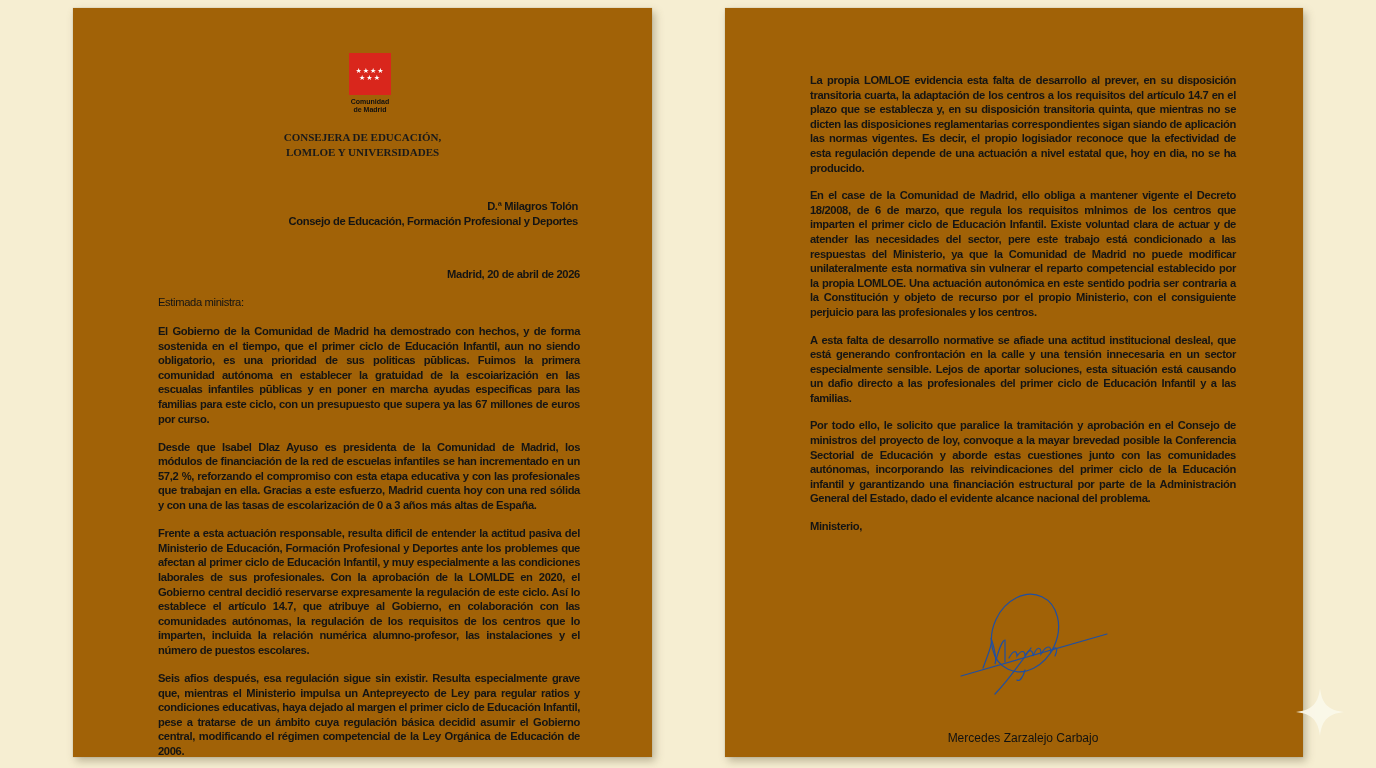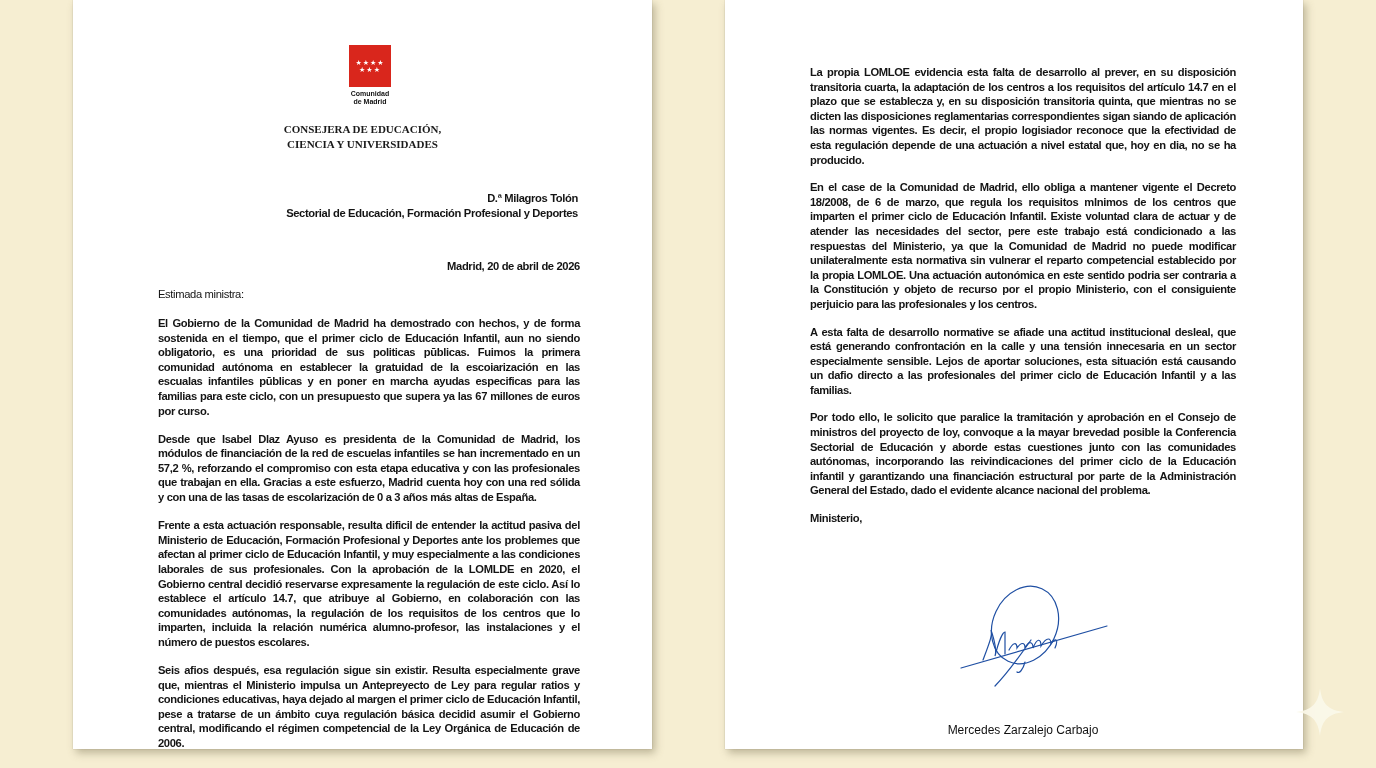--- a/index.html
+++ b/index.html
@@ -2,21 +2,21 @@
 <html><head>
 <meta charset="utf-8">
 <style>
   html, body { margin: 0; padding: 0; }
   body {
     width: 1376px; height: 768px; overflow: hidden; position: relative;
     background: #f6eed2;
     font-family: "Liberation Sans", sans-serif;
   }
   .page {
-    position: absolute; top: 0; background: #ffffff;
+    position: absolute; top: 8px; background: #a16207;
     box-shadow: 3px 4px 8px rgba(120,110,80,0.45), 0 0 1px rgba(0,0,0,0.25);
   }
   #page1 { left: 73px; width: 579px; height: 749px; }
   #page2 { left: 725px; width: 578px; height: 749px; }
 
   .logo { position: absolute; left: 275px; top: 45px; width: 44px; text-align: center; }
   .logo-square {
     width: 42px; height: 42px; background: #d9261c; margin: 0 auto;
     display: flex; flex-direction: column; align-items: center; justify-content: center;
     color: #fff; font-size: 7px; line-height: 7px; letter-spacing: 1px;
@@ -60,26 +60,26 @@
         <span>★★★</span>
     </div>
     <div class="logo-text">
       <div>Comunidad</div>
       <div>de Madrid</div>
     </div>
   </div>
 
   <div class="dept">
     <div>CONSEJERA DE EDUCACIÓN,</div>
-    <div>CIENCIA Y UNIVERSIDADES</div>
+    <div>LOMLOE Y UNIVERSIDADES</div>
   </div>
 
   <div class="addressee text">
     <div>D.ª Milagros Tolón</div>
-    <div>Sectorial de Educación, Formación Profesional y Deportes</div>
+    <div>Consejo de Educación, Formación Profesional y Deportes</div>
   </div>
 
   <div class="date text">Madrid, 20 de abril de 2026</div>
   <div class="salutation text">Estimada ministra:</div>
 
   <div class="body-block text" style="top:316px;">
     <p>El Gobierno de la Comunidad de Madrid ha demostrado con hechos, y de forma sostenida en el tiempo, que el primer ciclo de Educación Infantil, aun no siendo obligatorio, es una prioridad de sus politicas pūblicas. Fuimos la primera comunidad autónoma en establecer la gratuidad de la escoiarización en las escualas infantiles pūblicas y en poner en marcha ayudas especificas para las familias para este ciclo, con un presupuesto que supera ya las 67 millones de euros por curso.</p>
     <p>Desde que Isabel Dlaz Ayuso es presidenta de la Comunidad de Madrid, los módulos de financiación de la red de escuelas infantiles se han incrementado en un 57,2 %, reforzando el compromiso con esta etapa educativa y con las profesionales que trabajan en ella. Gracias a este esfuerzo, Madrid cuenta hoy con una red sólida y con una de las tasas de escolarización de 0 a 3 años más altas de España.</p>
     <p>Frente a esta actuación responsable, resulta dificil de entender la actitud pasiva del Ministerio de Educación, Formación Profesional y Deportes ante los problemes que afectan al primer ciclo de Educación Infantil, y muy especialmente a las condiciones laborales de sus profesionales. Con la aprobación de la LOMLDE en 2020, el Gobierno central decidió reservarse expresamente la regulación de este ciclo. Así lo establece el artículo 14.7, que atribuye al Gobierno, en colaboración con las comunidades autónomas, la regulación de los requisitos de los centros que lo imparten, incluida la relación numérica alumno-profesor, las instalaciones y el número de puestos escolares.</p>
     <p>Seis afios después, esa regulación sigue sin existir. Resulta especialmente grave que, mientras el Ministerio impulsa un Antepreyecto de Ley para regular ratios y condiciones educativas, haya dejado al margen el primer ciclo de Educación Infantil, pese a tratarse de un ámbito cuya regulación básica decidid asumir el Gobierno central, modificando el régimen competencial de la Ley Orgánica de Educación de 2006.</p>

